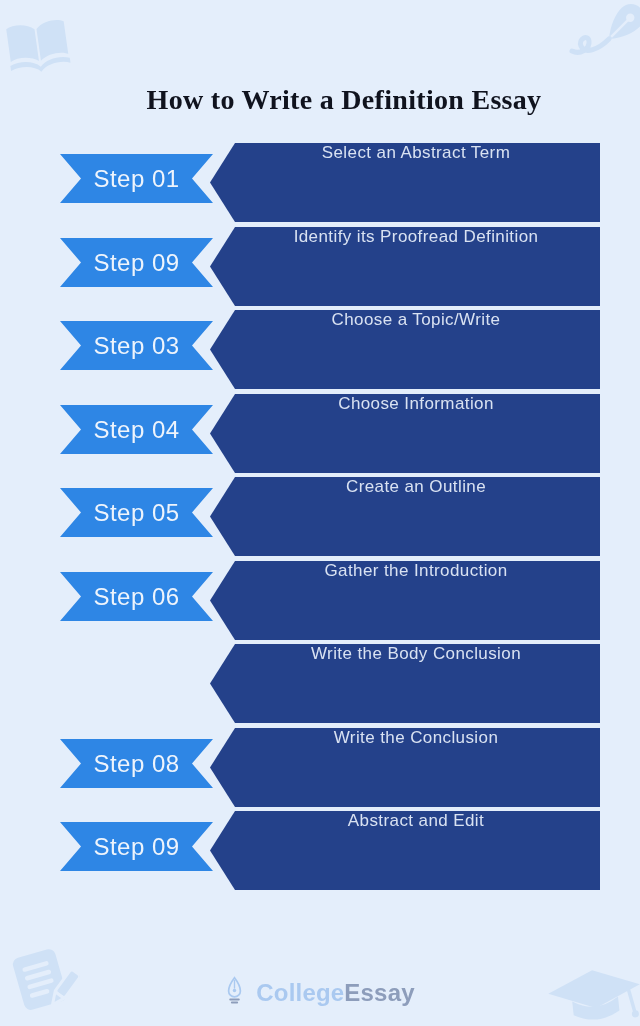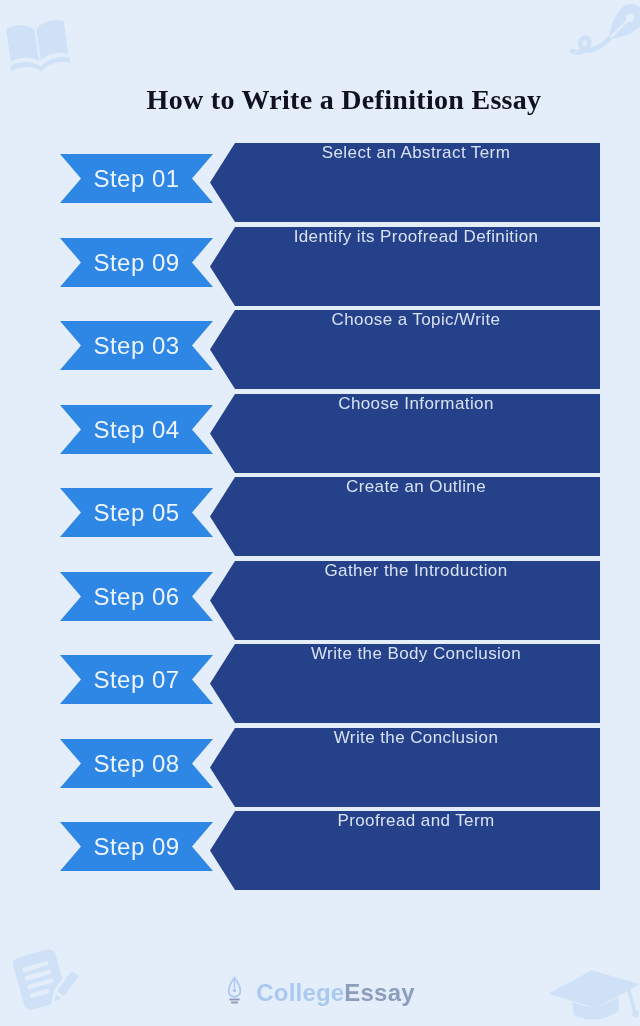--- a/index.html
+++ b/index.html
@@ -150,37 +150,34 @@
       </div>
       <div class="ribbon">
         <span>Step 06</span>
       </div>
     </div>
 
     <div class="row" style="top: 644px;">
       <div class="bar">
         <span>Write the Body Conclusion</span>
       </div>
-      <div class="ribbon">
-        <span>Step 07</span>
-      </div>
     </div>
 
     <div class="row" style="top: 728px;">
       <div class="bar">
         <span>Write the Conclusion</span>
       </div>
       <div class="ribbon">
         <span>Step 08</span>
       </div>
     </div>
 
     <div class="row" style="top: 811px;">
       <div class="bar">
-        <span>Proofread and Term</span>
+        <span>Abstract and Edit</span>
       </div>
       <div class="ribbon">
         <span>Step 09</span>
       </div>
     </div>
   </div>
 
   <div class="footer-logo">
     <span>
       <svg width="19" height="29" viewBox="0 0 20 30">

